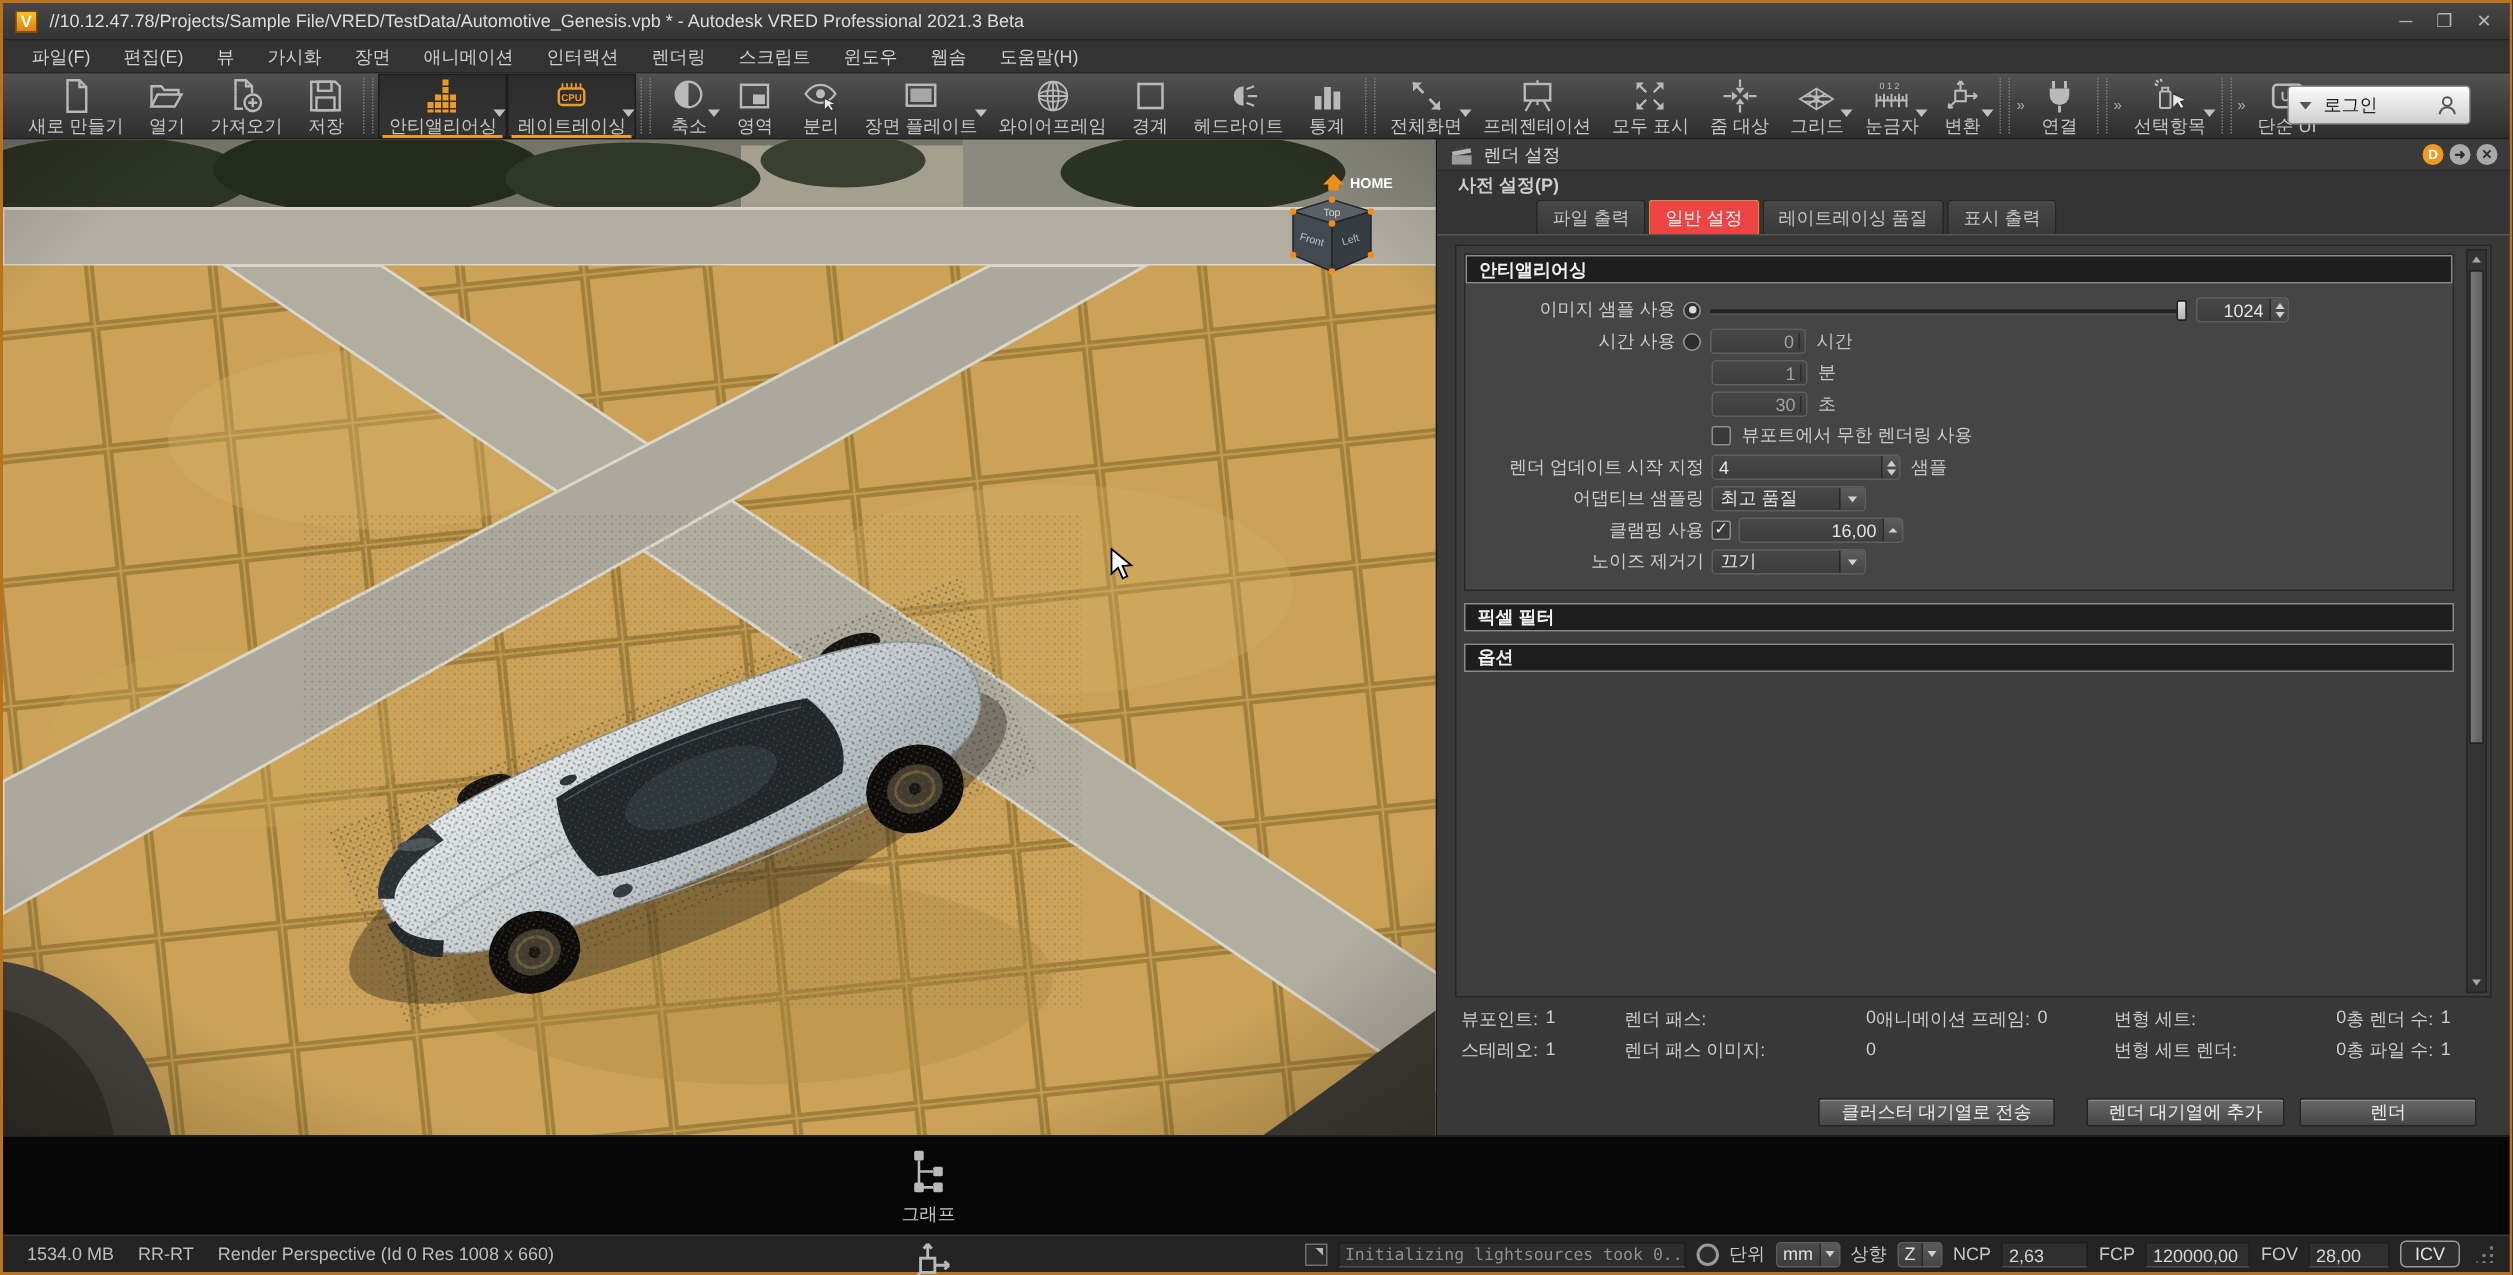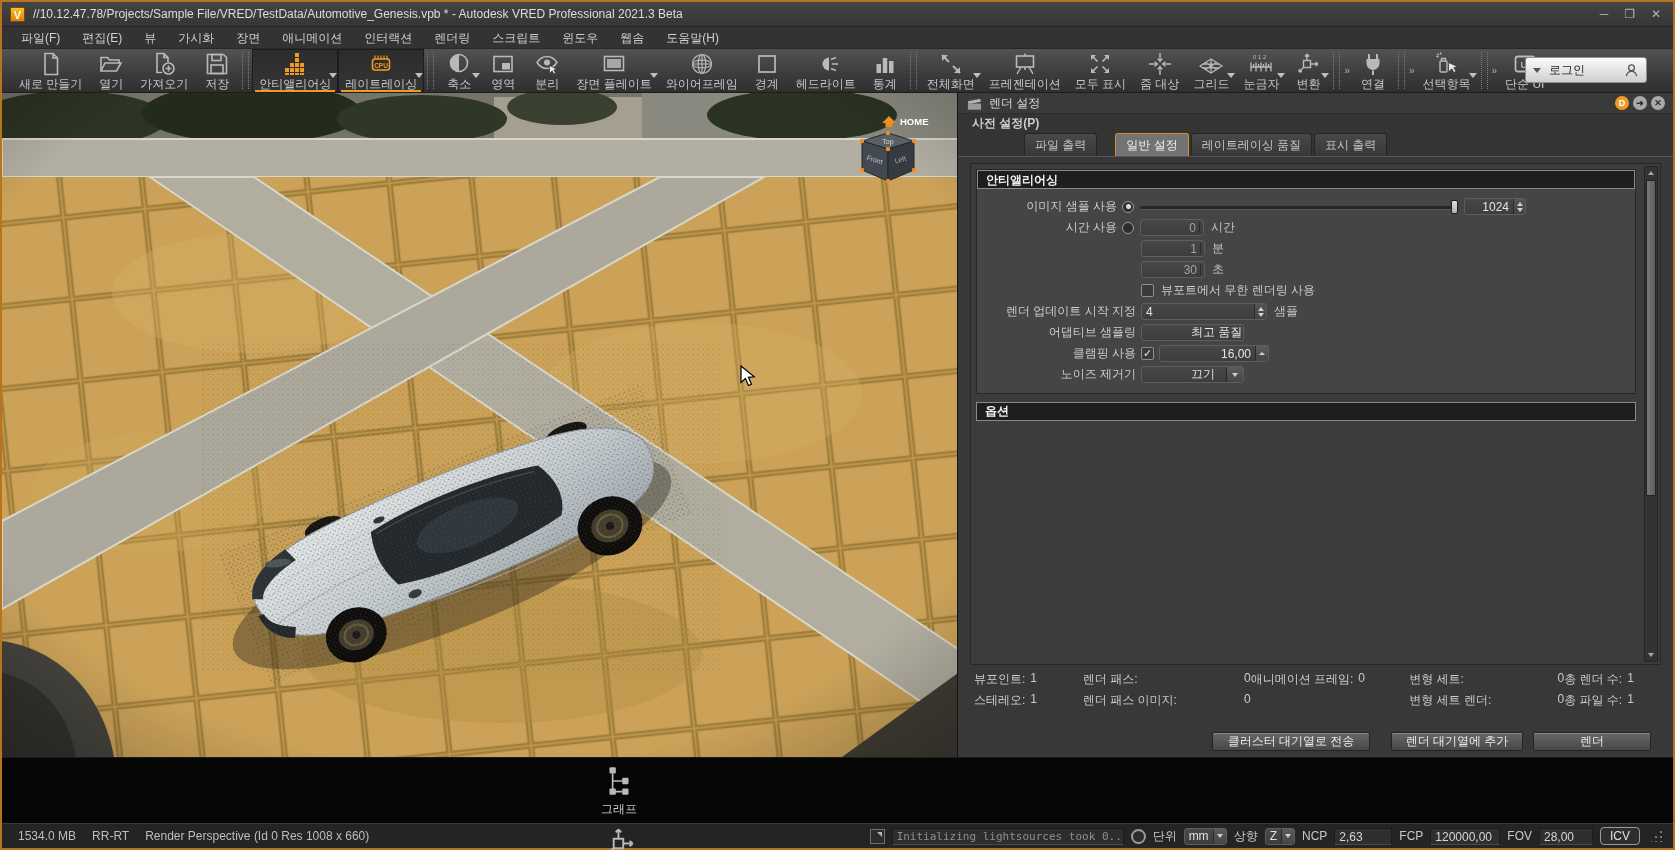--- a/index.html
+++ b/index.html
@@ -44,21 +44,21 @@
   .panel{position:relative;flex:1;background:#383838;}
   .panel-header{height:21px;display:flex;align-items:center;padding:0 8px;background:#3a3a3a;border-bottom:1px solid #2d2d2d;color:#dadada;}
   .panel-header .ph-icon{width:17px;height:15px;margin-right:6px;}
   .panel-winbtns{margin-left:auto;display:flex;gap:4px;align-items:center;}
   .pcircle{width:14px;height:14px;border-radius:50%;font-size:9px;font-weight:bold;line-height:14px;text-align:center;}
   .pcircle.orange{background:#ef9b23;color:#fff;}
   .pcircle.gray{background:#a9a9a9;color:#2e2e2e;}
   .panel-presets{height:19px;line-height:19px;padding-left:14px;background:#343434;color:#cccccc;font-weight:bold;}
   .panel-tabs{height:24px;display:flex;align-items:flex-end;padding-left:66px;border-bottom:1px solid #555;background:#343434;gap:2px;}
   .ptab{padding:3px 10px 2px;font-size:12px;color:#c4c4c4;background:linear-gradient(#484848,#383838);border:1px solid #262626;border-bottom:none;border-radius:3px 3px 0 0;white-space:nowrap;}
-  .ptab.active{background:#737373;border:1px solid #d78a25;border-bottom:none;color:#efefef;margin-left:16px;}
+  .ptab.active{background:#ef4444;border:1px solid #d78a25;border-bottom:none;color:#efefef;}
   .panel-content{position:absolute;left:12px;right:12px;top:70px;bottom:92px;background:#3c3c3c;border:1px solid #272727;}
   .group{margin:5px 24px 0 5px;border:1px solid #282828;background:#454545;}
   .group-header{height:19px;line-height:18px;background:#1e1e1e;border:1px solid #8a8a8a;font-weight:bold;color:#f0f0f0;padding-left:8px;}
   .group-body{padding:7px 8px 8px;}
   .row{display:flex;align-items:center;height:21px;}
   .rlabel{width:132px;text-align:right;margin-right:5px;color:#cccccc;white-space:nowrap;}
   .rlabel.wide{width:151px;}
   .runit{margin-left:7px;color:#c4c4c4;}
   .radio{width:12px;height:12px;border-radius:50%;border:1px solid #9a9a9a;background:#2d2d2d;margin-right:6px;flex:none;}
   .radio.checked{display:flex;align-items:center;justify-content:center;}
@@ -72,21 +72,21 @@
   .slider-handle{position:absolute;right:0;top:0;width:7px;height:14px;background:linear-gradient(#e0e0e0,#b0b0b0);border:1px solid #1f1f1f;border-radius:2px;}
   .field,.spinbox,.ddbox{height:17px;border:1px solid #5e5e5e;border-radius:3px;background:linear-gradient(#474747,#3d3d3d);display:flex;align-items:center;overflow:hidden;}
   .field{width:64px;justify-content:flex-end;padding-right:3px;color:#a2a2a2;}
   .field .fdiv{width:1px;height:11px;background:#2c2c2c;margin-left:3px;}
   .spinbox{color:#e4e4e4;}
   .spin-val{flex:1;padding:0 4px;text-align:right;}
   .spin-val.left{text-align:left;}
   .spin-btns{width:12px;align-self:stretch;border-left:1px solid #2a2a2a;display:flex;flex-direction:column;align-items:center;justify-content:center;gap:2px;background:linear-gradient(#555,#434343);}
   .tri-up{width:0;height:0;border-left:3.5px solid transparent;border-right:3.5px solid transparent;border-bottom:4px solid #d0d0d0;}
   .tri-dn{width:0;height:0;border-left:3.5px solid transparent;border-right:3.5px solid transparent;border-top:4px solid #d0d0d0;}
-  .ddbox{color:#e4e4e4;padding-left:44px;}
+  .ddbox{color:#e4e4e4;}
   .dd-val{flex:1;padding:0 5px;white-space:nowrap;}
   .dd-arrow{width:17px;align-self:stretch;border-left:1px solid #2a2a2a;display:flex;align-items:center;justify-content:center;background:linear-gradient(#5c5c5c,#454545);}
   .section-bar{margin:8px 24px 0 5px;height:19px;line-height:17px;background:#1e1e1e;border:1px solid #8a8a8a;font-weight:bold;color:#f0f0f0;padding-left:8px;}
   .panel-vscroll{position:absolute;top:2px;bottom:2px;right:2px;width:14px;background:#333;border:1px solid #262626;}
   .vs-arrow{position:absolute;left:0;right:0;height:12px;display:flex;align-items:center;justify-content:center;}
   .vs-arrow.up{top:0;} .vs-arrow.down{bottom:0;}
   .vs-thumb{position:absolute;left:1px;right:1px;top:13px;height:64%;background:linear-gradient(90deg,#787878,#5d5d5d);border:1px solid #222;border-radius:1px;}
   .panel-stats{position:absolute;left:16px;right:24px;top:578px;display:flex;color:#cccccc;}
   .stat-col{display:flex;flex-direction:column;gap:4px;}
   .stat-cell{display:flex;gap:5px;white-space:nowrap;}
@@ -664,20 +664,21 @@
               <span class="rlabel wide">노이즈 제거기</span>
               <div class="ddbox" style="width:103px">
                 <span class="dd-val">끄기</span>
                 <span class="dd-arrow">
                     <span class="tri-dn small"></span>
                   </span>
               </div>
             </div>
           </div>
         </div>
+        <div class="section-bar">픽셀 필터</div>
         <div class="section-bar">옵션</div>
         <div class="panel-vscroll">
           <span class="vs-arrow up">
               <span class="tri-up" style="border-bottom-color:#a6a6a6"></span>
             </span>
           <div class="vs-thumb"></div>
           <span class="vs-arrow down">
               <span class="tri-dn" style="border-top-color:#a6a6a6"></span>
             </span>
         </div>

